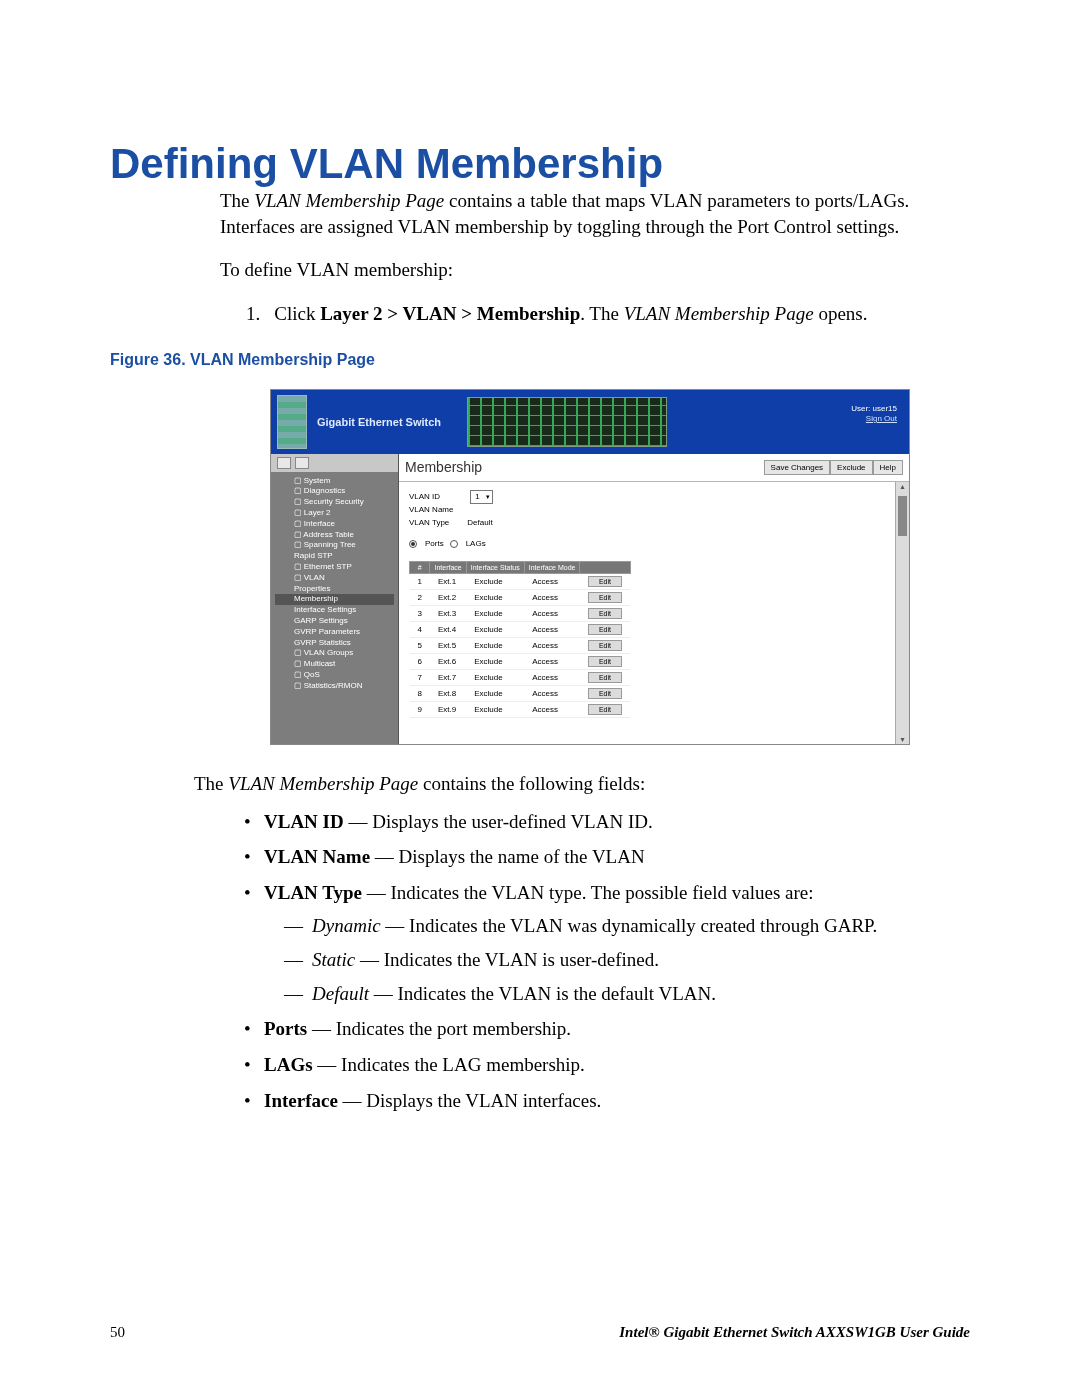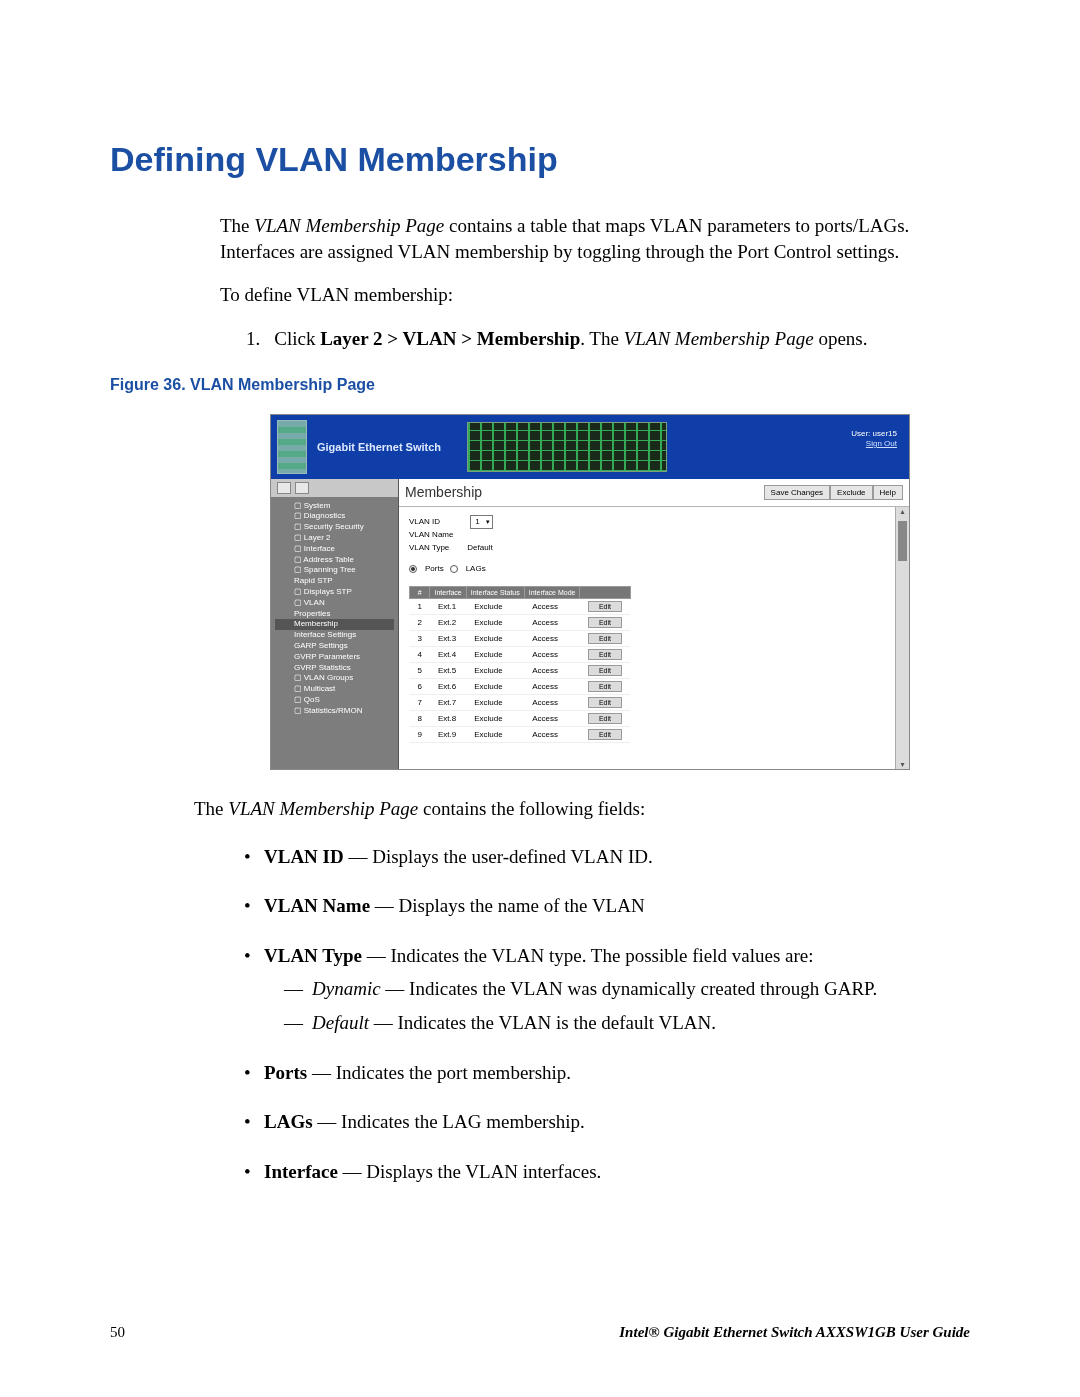--- a/index.html
+++ b/index.html
@@ -9,22 +9,21 @@
     background: #fff;
     font-family: "Times New Roman", Times, serif;
     color: #000;
     position: relative;
     padding: 140px 110px 60px 110px;
   }
   h1.section-title {
     font-family: Arial, Helvetica, sans-serif;
     font-weight: bold;
     color: #1b4fa3;
-    font-size: 34px;
-    margin-bottom: 34px;
+    font-size: 42px;
   }
   .body-text {
     font-size: 19px;
     line-height: 1.35;
     margin-left: 110px;
     margin-bottom: 18px;
   }
   .italic { font-style: italic; }
   .bold { font-weight: bold; }
   .ol-step {
@@ -226,21 +225,20 @@
   ul.bullets {
     list-style: none;
     margin-left: 134px;
     font-size: 19px;
   }
   ul.bullets > li {
     margin-bottom: 10px;
     position: relative;
     padding-left: 20px;
     line-height: 1.35;
-    margin-top: 24px;
   }
   ul.bullets > li::before {
     content: "•";
     position: absolute;
     left: 0;
     top: 0;
   }
   ul.sublist {
     list-style: none;
     margin-top: 8px;
@@ -309,21 +307,21 @@
         </div>
         <div id="nav-rows">
             <div class="scr-nav-row">▢ System</div>
             <div class="scr-nav-row">▢ Diagnostics</div>
             <div class="scr-nav-row">▢ Security Security</div>
             <div class="scr-nav-row">▢ Layer 2</div>
             <div class="scr-nav-row">   ▢ Interface</div>
             <div class="scr-nav-row">   ▢ Address Table</div>
             <div class="scr-nav-row">   ▢ Spanning Tree</div>
             <div class="scr-nav-row">      Rapid STP</div>
-            <div class="scr-nav-row">   ▢ Displays STP</div>
+            <div class="scr-nav-row">   ▢ Ethernet STP</div>
             <div class="scr-nav-row">   ▢ VLAN</div>
             <div class="scr-nav-row">      Properties</div>
             <div class="scr-nav-row sel">      Membership</div>
             <div class="scr-nav-row">      Interface Settings</div>
             <div class="scr-nav-row">      GARP Settings</div>
             <div class="scr-nav-row">      GVRP Parameters</div>
             <div class="scr-nav-row">      GVRP Statistics</div>
             <div class="scr-nav-row">   ▢ VLAN Groups</div>
             <div class="scr-nav-row">▢ Multicast</div>
             <div class="scr-nav-row">▢ QoS</div>
@@ -447,20 +445,21 @@
 
 <p class="fields-intro">
   <span>The </span><span class="italic">VLAN Membership Page</span><span> contains the following fields:</span>
 </p>
 
 <ul class="bullets" id="bullets">
     <li><span class="bold">VLAN ID</span><span> — Displays the user-defined VLAN ID.</span></li>
     <li><span class="bold">VLAN Name</span><span> — Displays the name of the VLAN</span></li>
     <li><span class="bold">VLAN Type</span><span> — Indicates the VLAN type. The possible field values are:</span><ul class="sublist">
         <li><span class="italic">Dynamic</span><span> — Indicates the VLAN was dynamically created through GARP.</span></li>
+        <li><span class="italic">Static</span><span> — Indicates the VLAN is user-defined.</span></li>
         <li><span class="italic">Default</span><span> — Indicates the VLAN is the default VLAN.</span></li>
       </ul></li>
     <li><span class="bold">Ports</span><span> — Indicates the port membership.</span></li>
     <li><span class="bold">LAGs</span><span> — Indicates the LAG membership.</span></li>
     <li><span class="bold">Interface</span><span> — Displays the VLAN interfaces.</span></li>
   </ul>
 
 <div class="footer">
   <span>50</span>
   <span class="guide">Intel® Gigabit Ethernet Switch AXXSW1GB User Guide</span>

